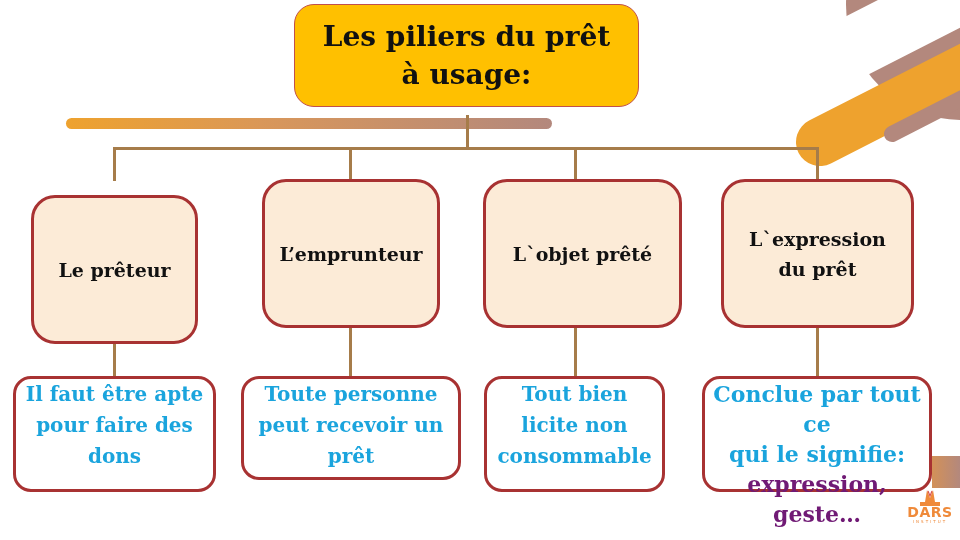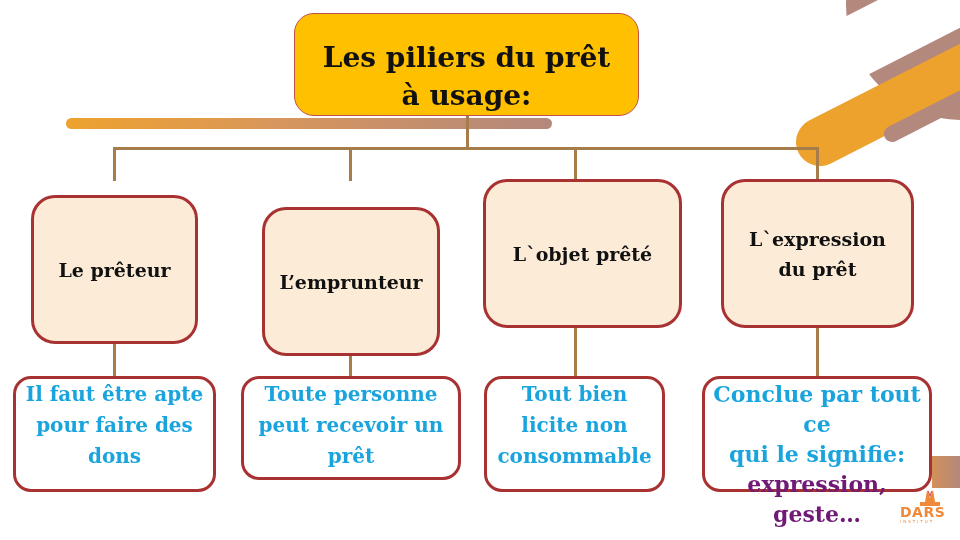--- a/index.html
+++ b/index.html
@@ -63,27 +63,27 @@
       left: 932px; top: 456px;
       width: 28px; height: 32px;
       background: linear-gradient(90deg, #d39158 0%, #b3887d 100%);
     }
 
     
     .line { background: #a67c4a; }
 
     
     .title-box {
-      left: 294px; top: 13px;
+      left: 294px; top: 4px;
       width: 345px; height: 103px;
       box-sizing: border-box;
       background: #ffc000;
       border: 1.5px solid #c0504d;
       border-radius: 20px;
-      display: flex; align-items: flex-end; justify-content: center;
+      display: flex; align-items: center; justify-content: center;
       text-align: center;
       font-weight: bold;
       font-size: 28px;
       line-height: 38px;
       color: #111;
       z-index: 3;
     }
 
     
     .pillar {
@@ -112,21 +112,21 @@
       color: #1aa4dd;
       z-index: 3;
     }
     .desc.small { font-size: 22px; line-height: 30px; }
     .desc .dark { color: #701a75; }
 
     
     .logo {
       left: 900px; top: 488px;
       width: 60px; height: 52px;
-      text-align: left;
+      text-align: center;
       z-index: 4;
     }
     .logo-mark {
       display: block; margin: 0 auto;
     }
     .logo-text {
       display: block;
       font-family: "DejaVu Sans", "Liberation Sans", sans-serif;
       font-weight: bold;
       font-size: 14px;
@@ -169,21 +169,21 @@
 <div class="abs title-box">
   <div>
     <div>Les piliers du prêt</div>
     <div>à usage:</div>
   </div>
 </div>
 
 <div class="abs pillar" style="left:31px; top:179px; width:167px; height:149px;margin-top:16px;">
   <span>Le prêteur</span>
 </div>
-<div class="abs pillar" style="left:262px; top:179px; width:178px; height:149px;margin-top:28px;">
+<div class="abs pillar" style="left:262px; top:179px; width:178px; height:149px;">
   <span>L’emprunteur</span>
 </div>
 <div class="abs pillar" style="left:483px; top:179px; width:199px; height:149px;">
   <span>L`objet prêté</span>
 </div>
 <div class="abs pillar" style="left:721px; top:179px; width:193px; height:149px;">
   <div>
     <div>L`expression</div>
     <div>du prêt</div>
   </div>

